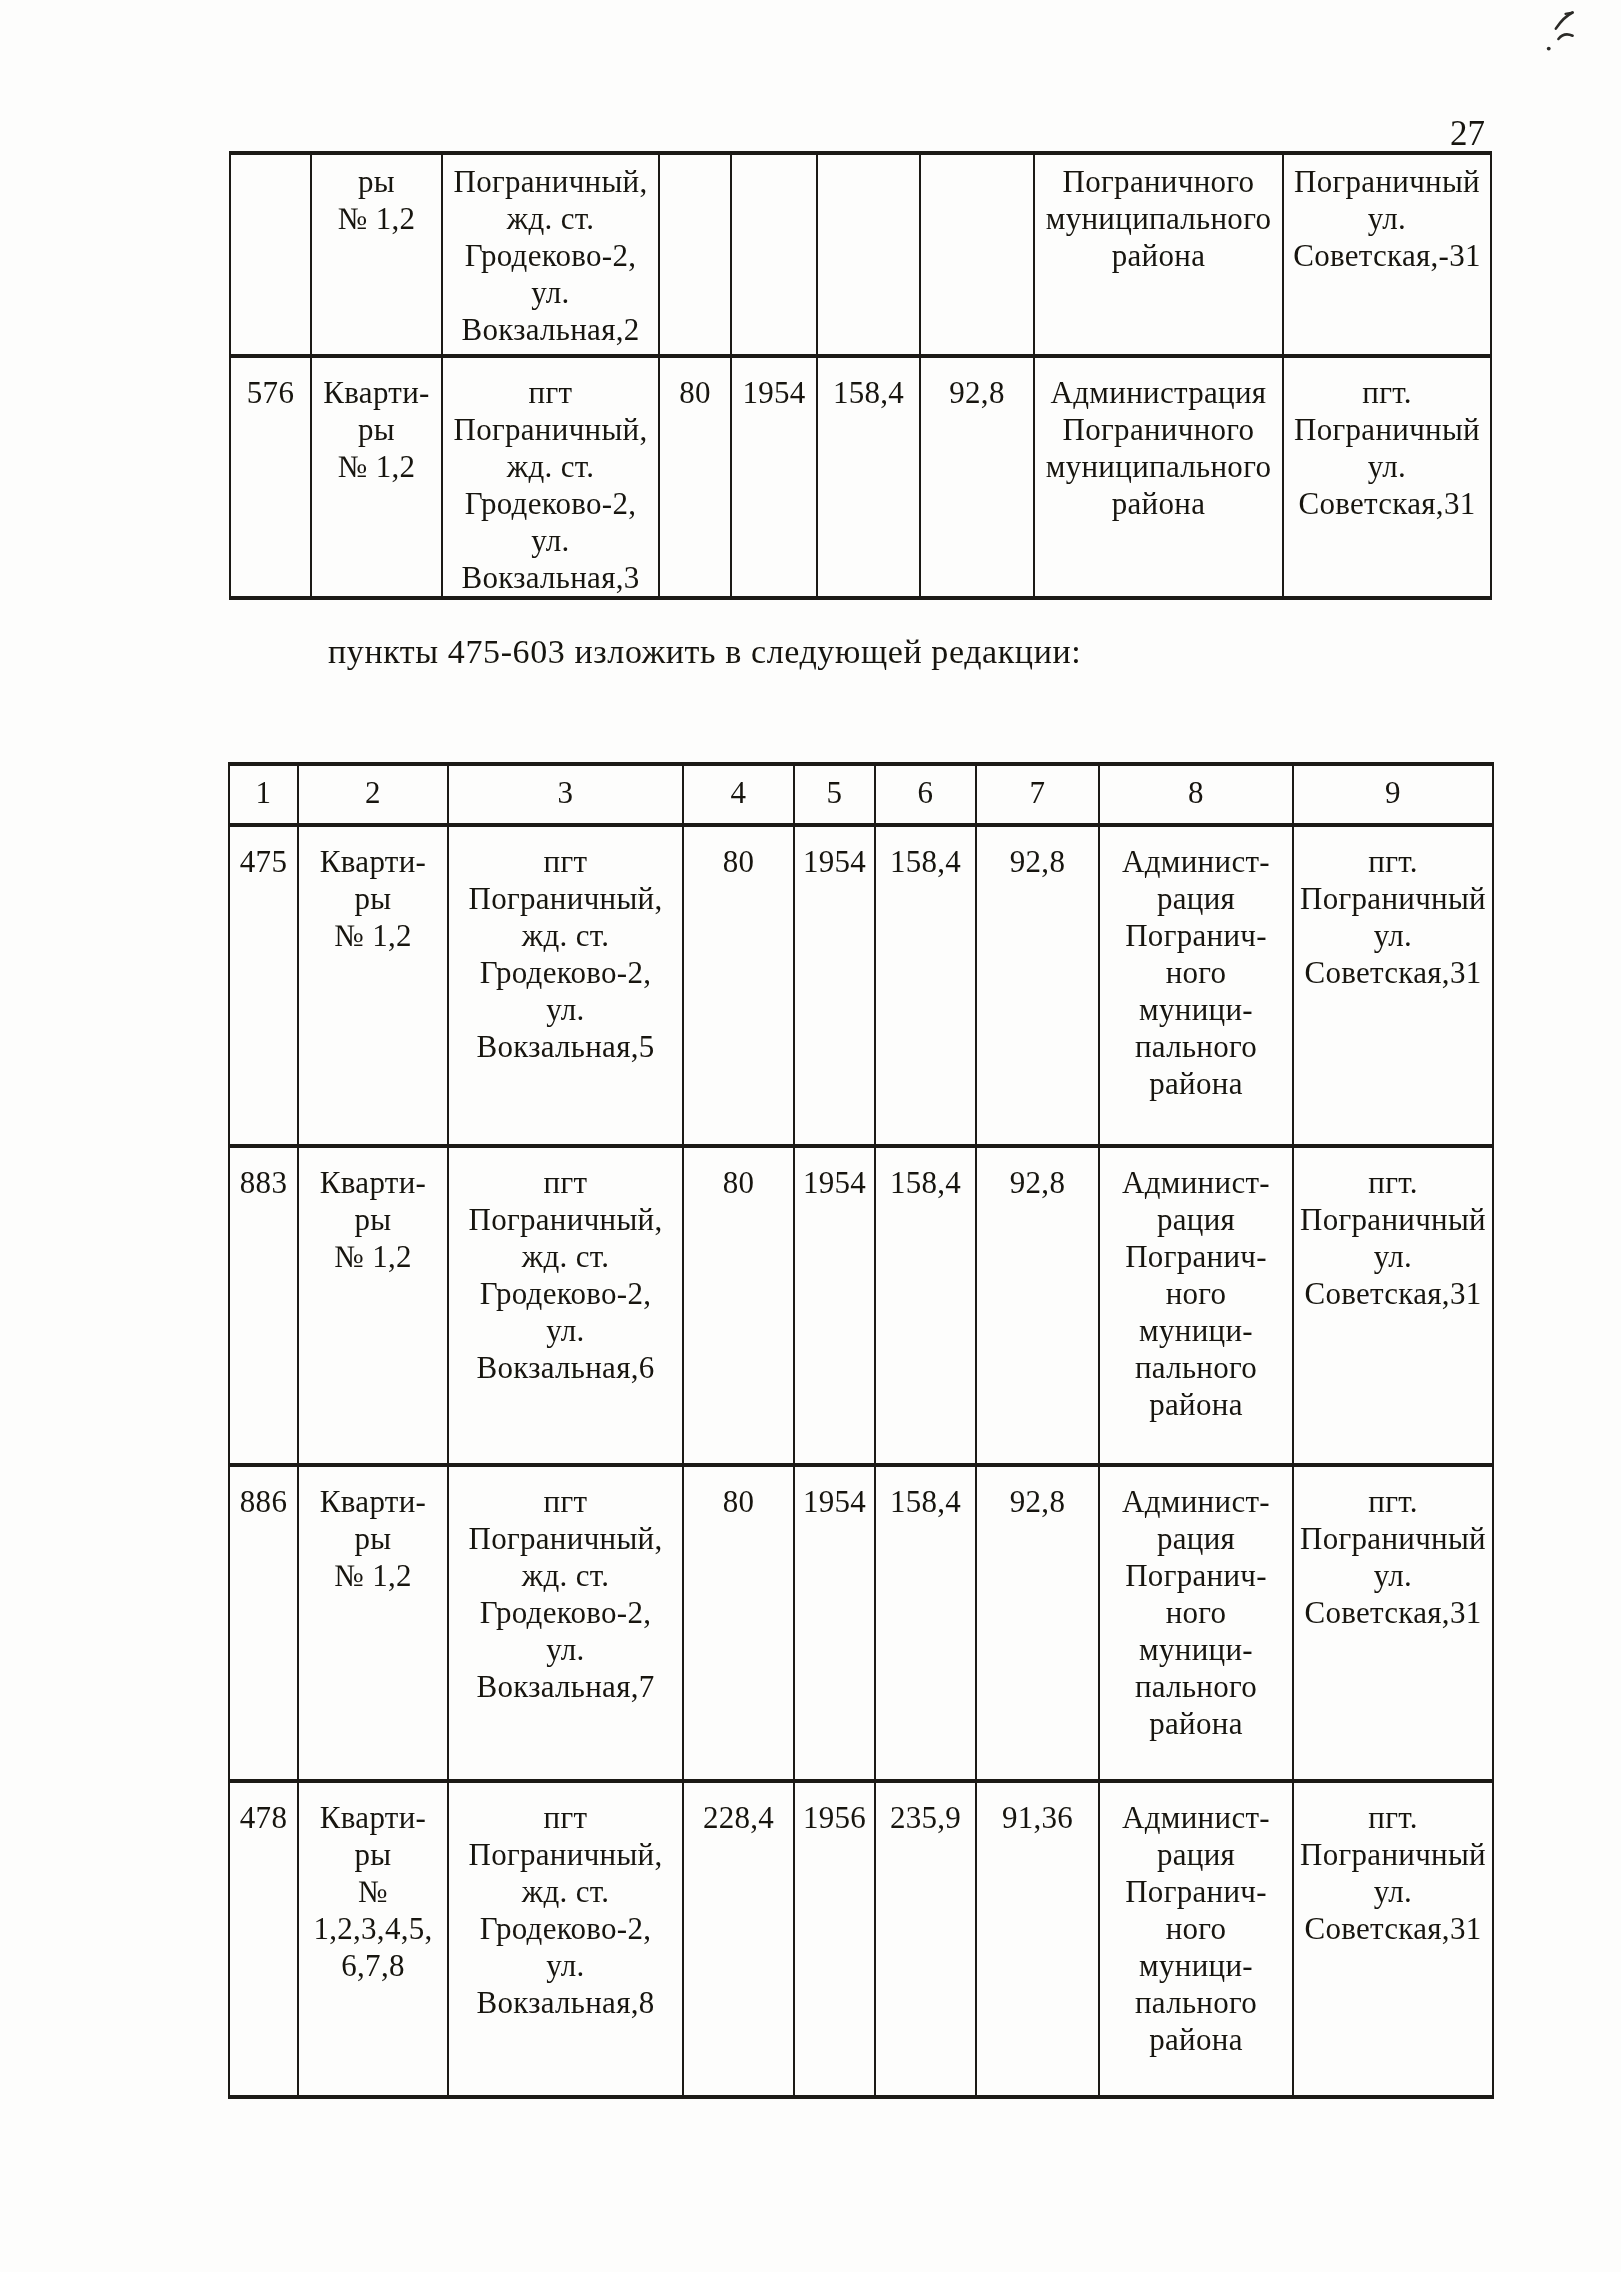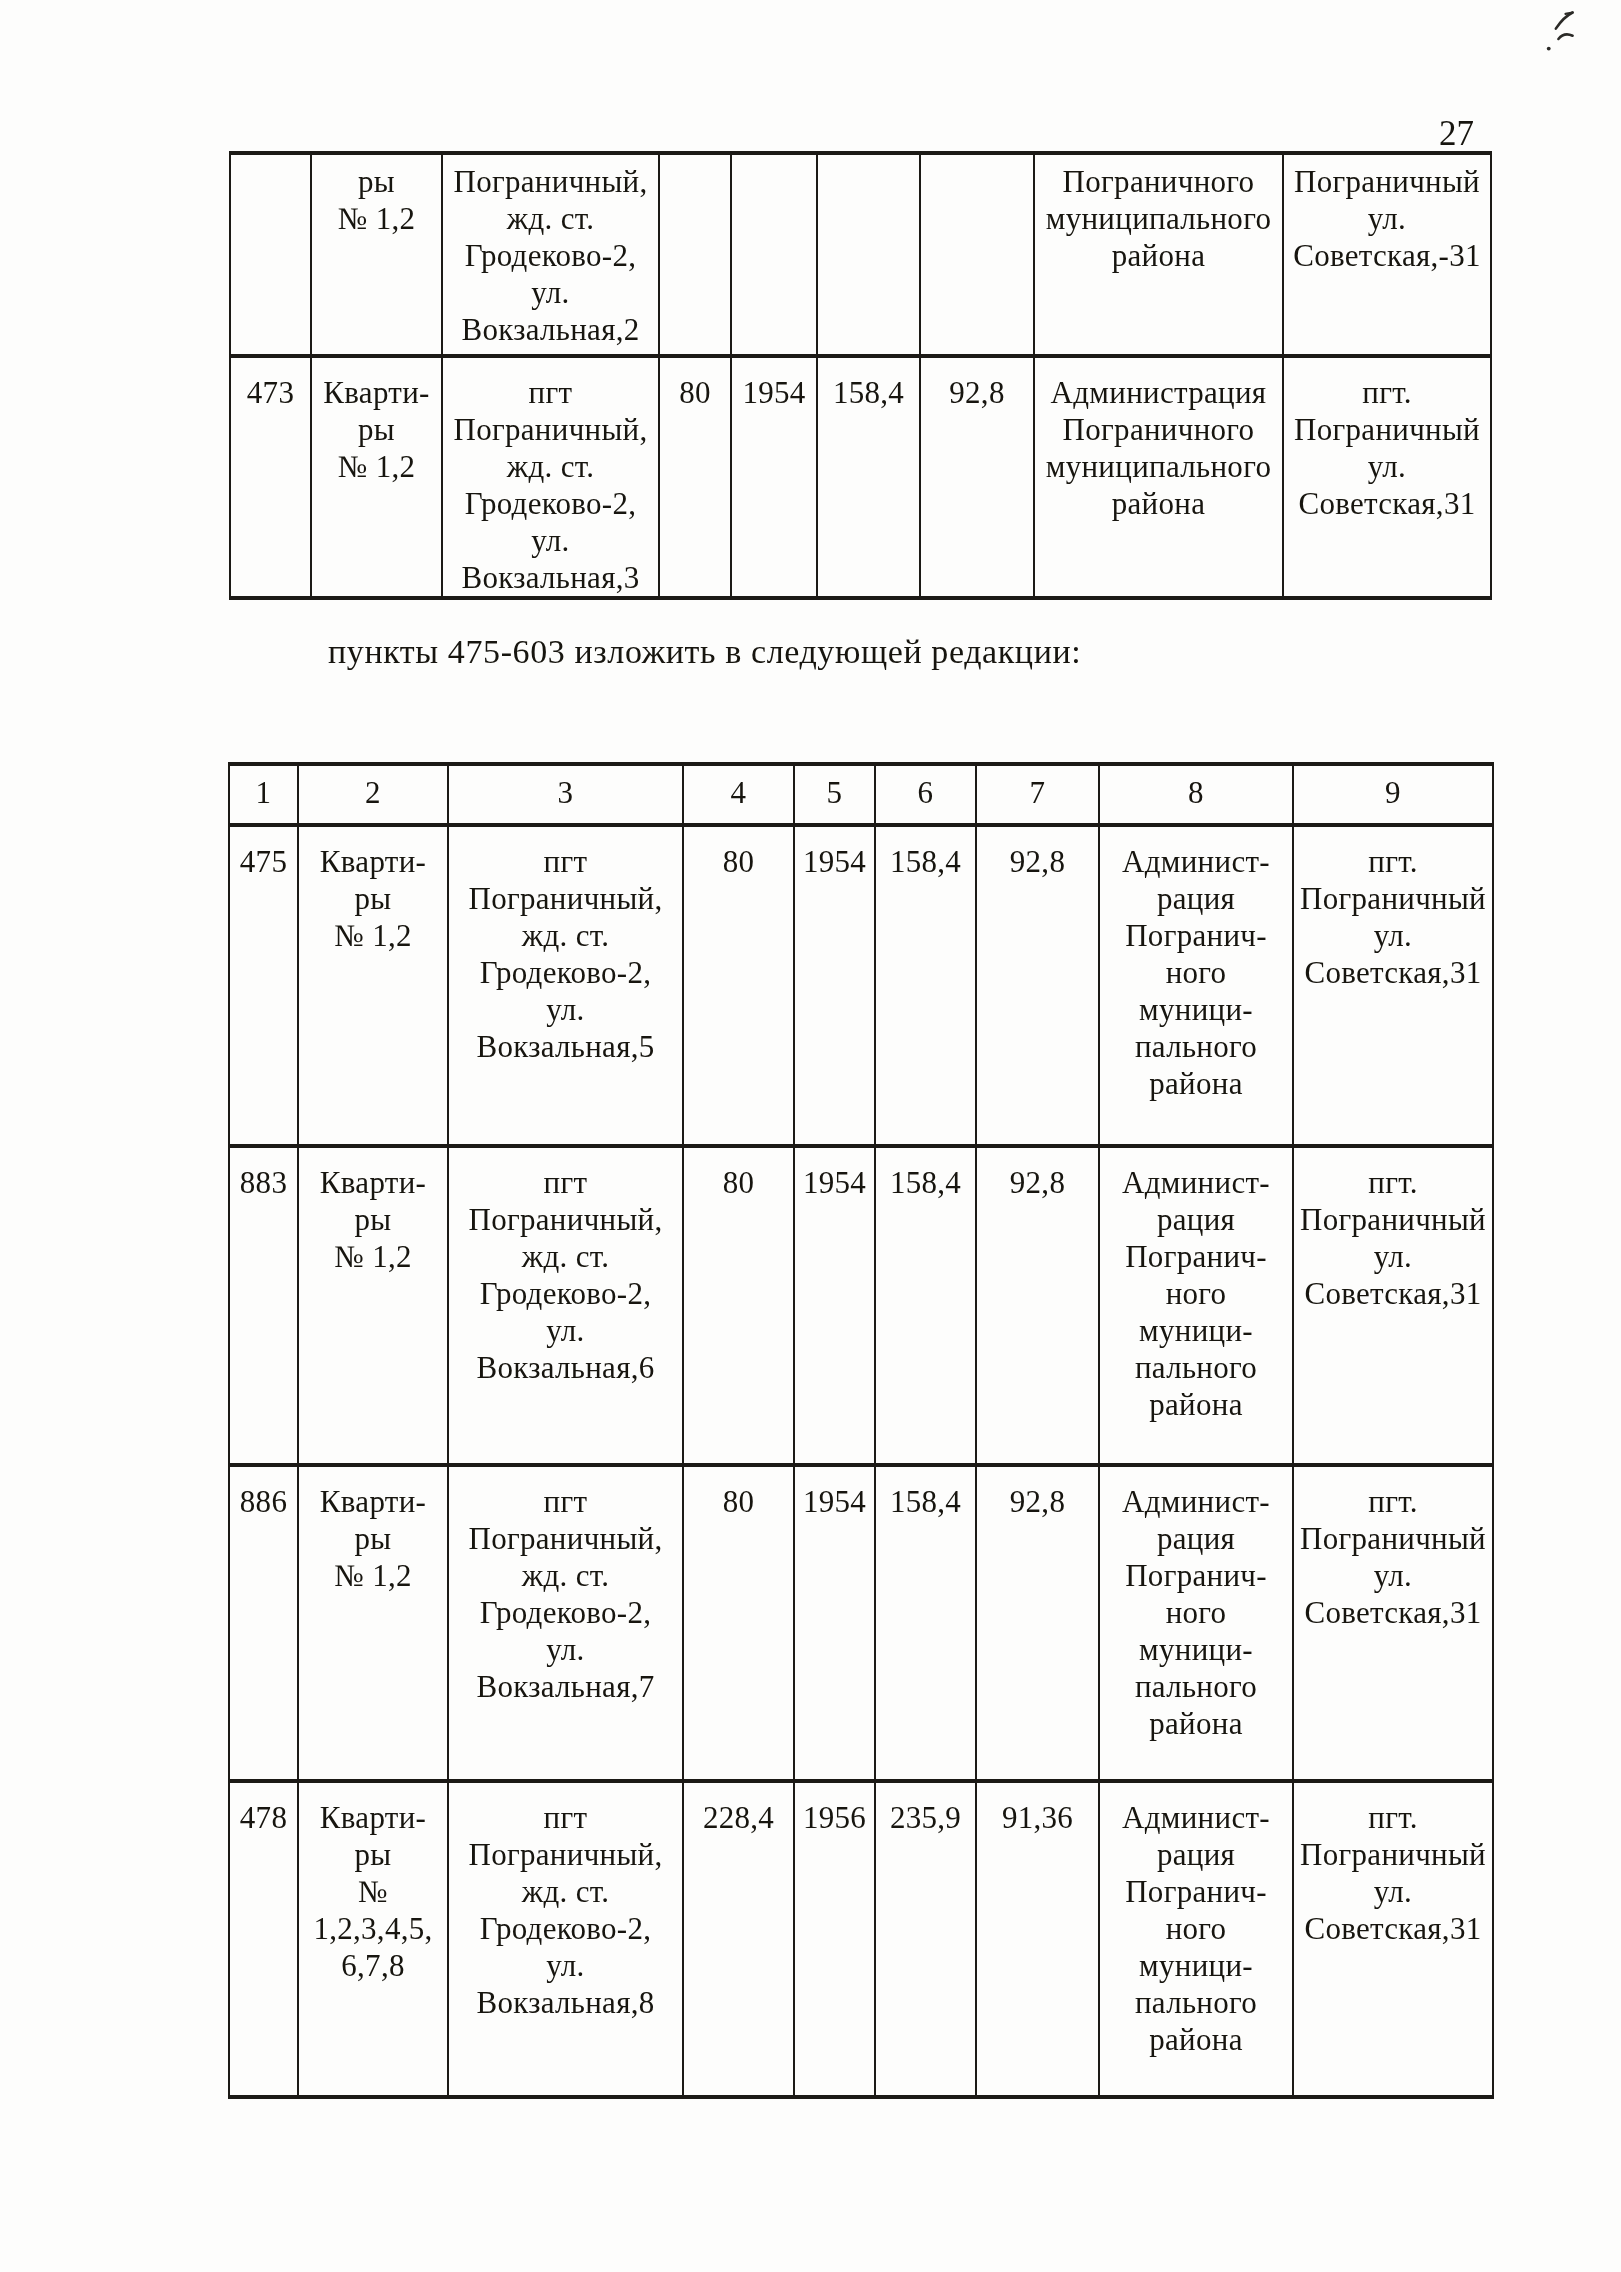--- a/index.html
+++ b/index.html
@@ -6,21 +6,21 @@
   html,body { background:#ffffff; }
   body {
     position:relative;
     width:1621px; height:2273px;
     font-family:"Liberation Serif","DejaVu Serif",serif;
     color:#17150f;
     background:#fdfdfc;
   }
   .page-number {
     position:absolute; top:115px; left:1439px; width:57px;
-    font-size:35px; line-height:37px;
+    text-align:center; font-size:35px; line-height:37px;
   }
   .ink-mark { position:absolute; top:7.8px; left:1544px; }
   .amendment {
     position:absolute; top:632px; left:328px;
     font-size:34px; line-height:40px; letter-spacing:0.6px;
     white-space:nowrap;
   }
   table.doc {
     position:absolute; border-collapse:collapse; table-layout:fixed;
   }
@@ -87,21 +87,21 @@
     <td></td>
     <td></td>
     <td>Пограничного
 муниципального
 района</td>
     <td>Пограничный
 ул.
 Советская,-31</td>
   </tr>
   <tr class="row-473">
-    <td>473</td>
+    <td>576</td>
     <td>Кварти-
 ры
 № 1,2</td>
     <td>пгт
 Пограничный,
 жд. ст.
 Гродеково-2,
 ул.
 Вокзальная,3</td>
     <td>80</td>

